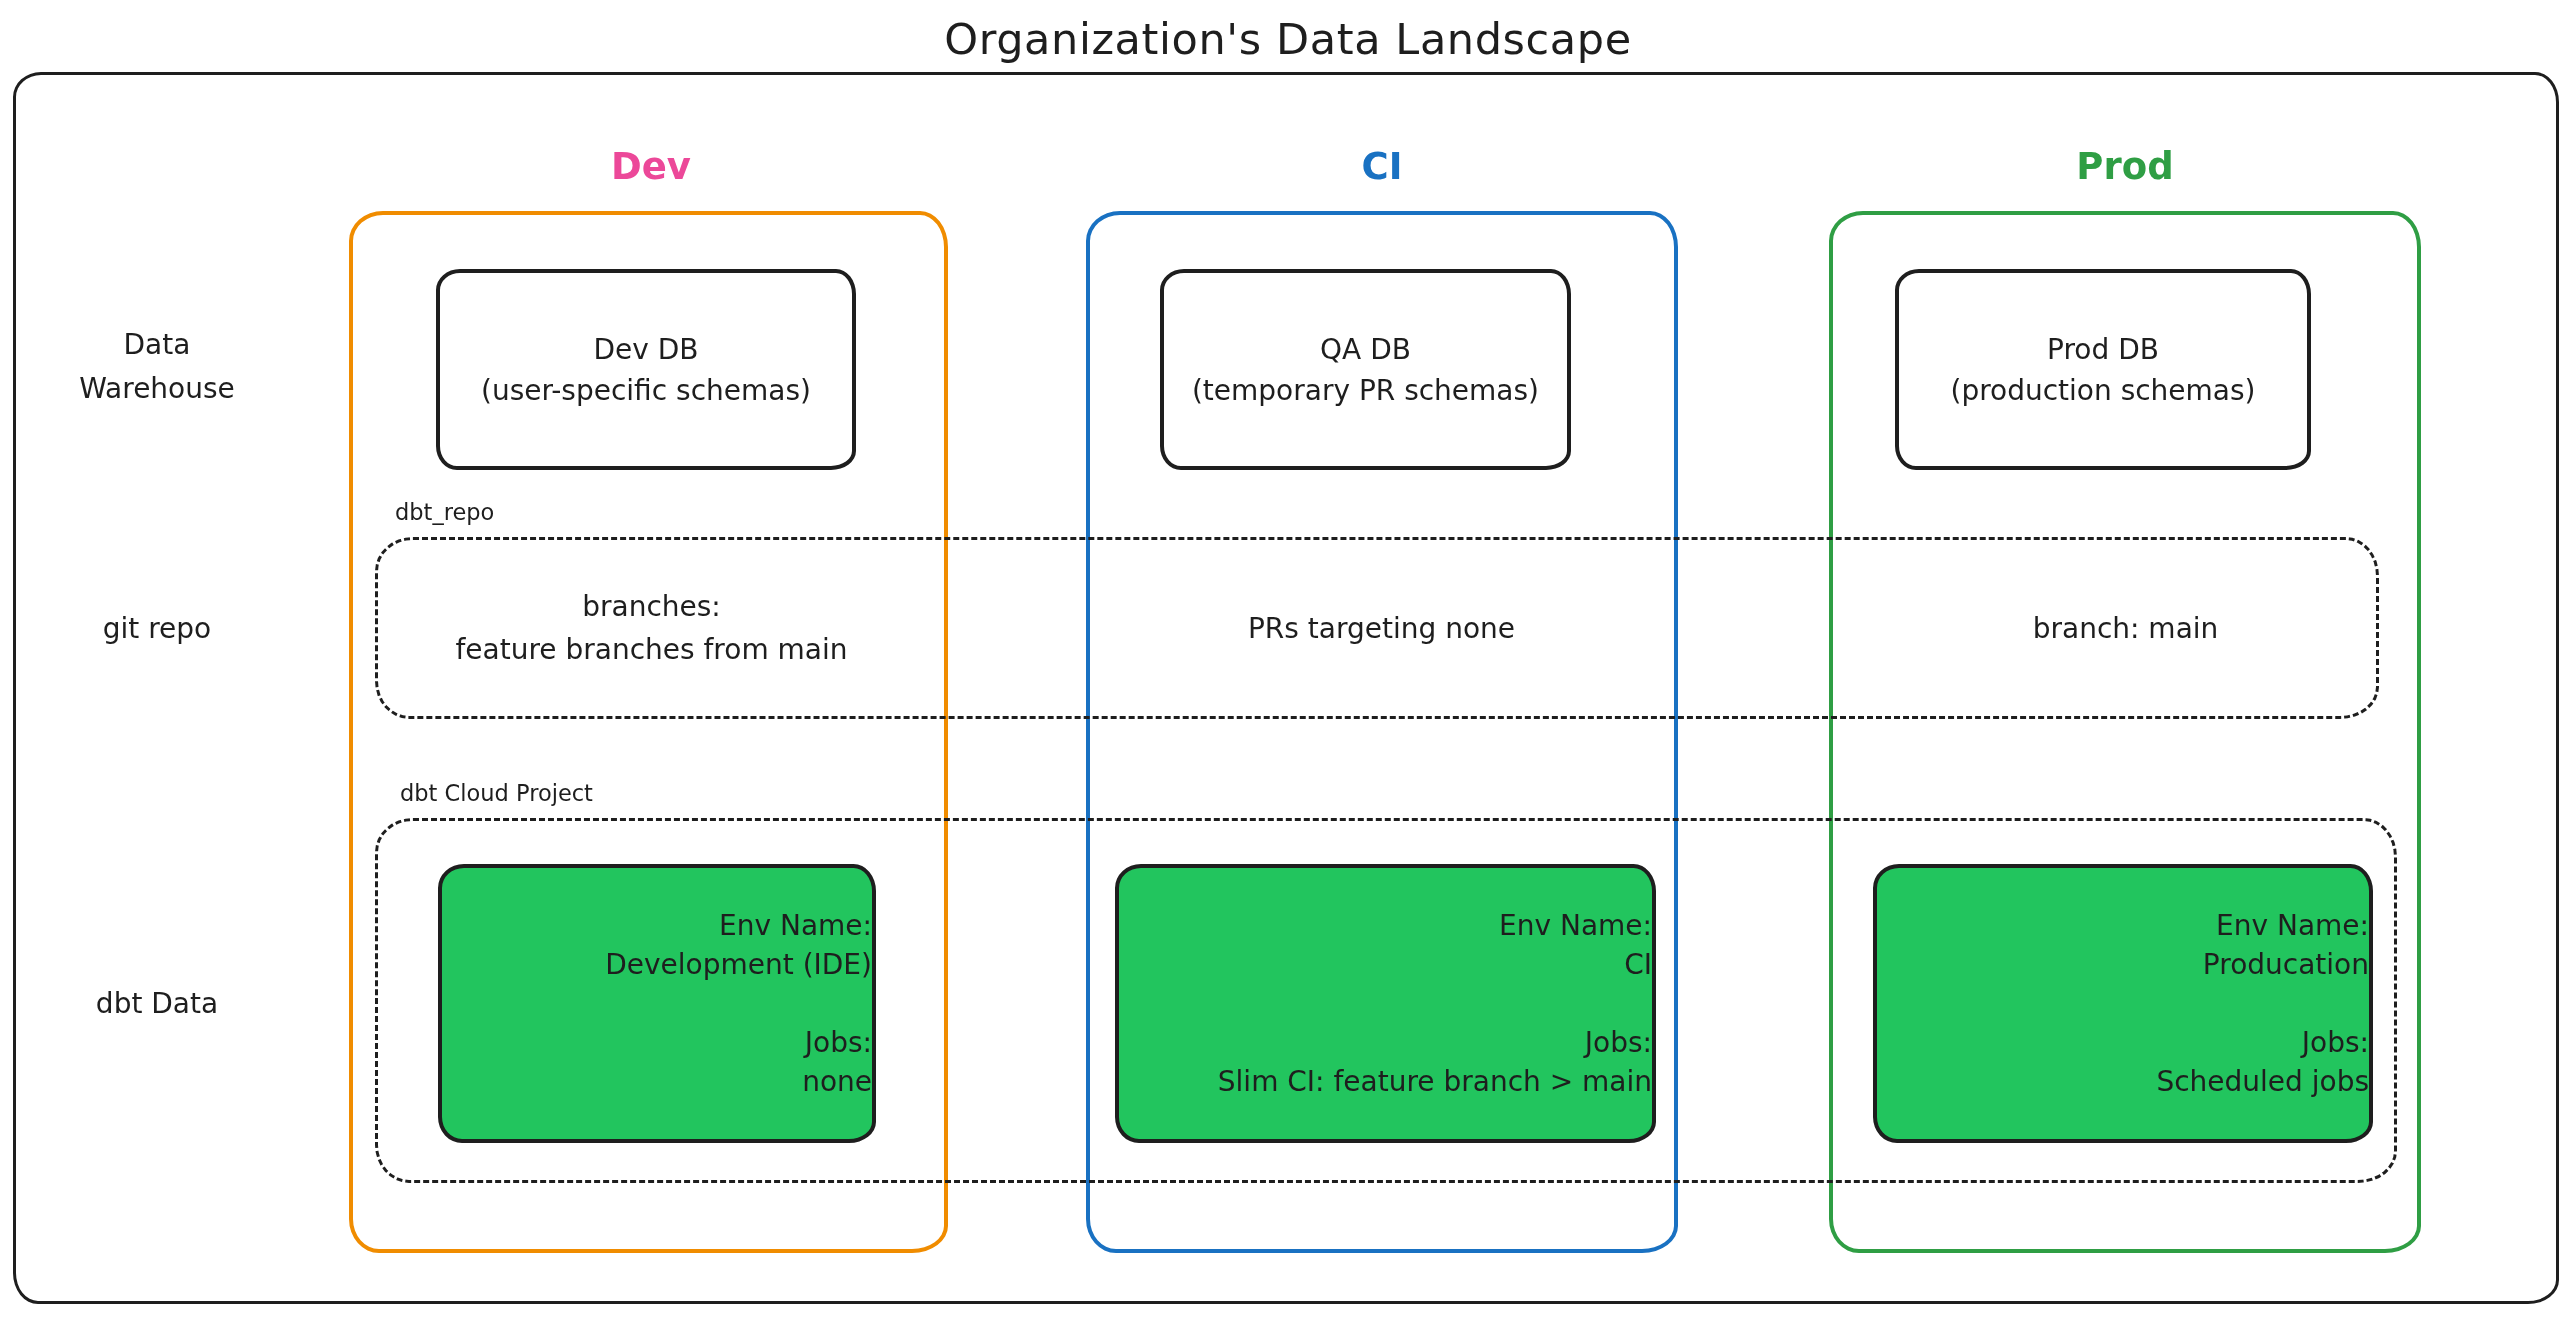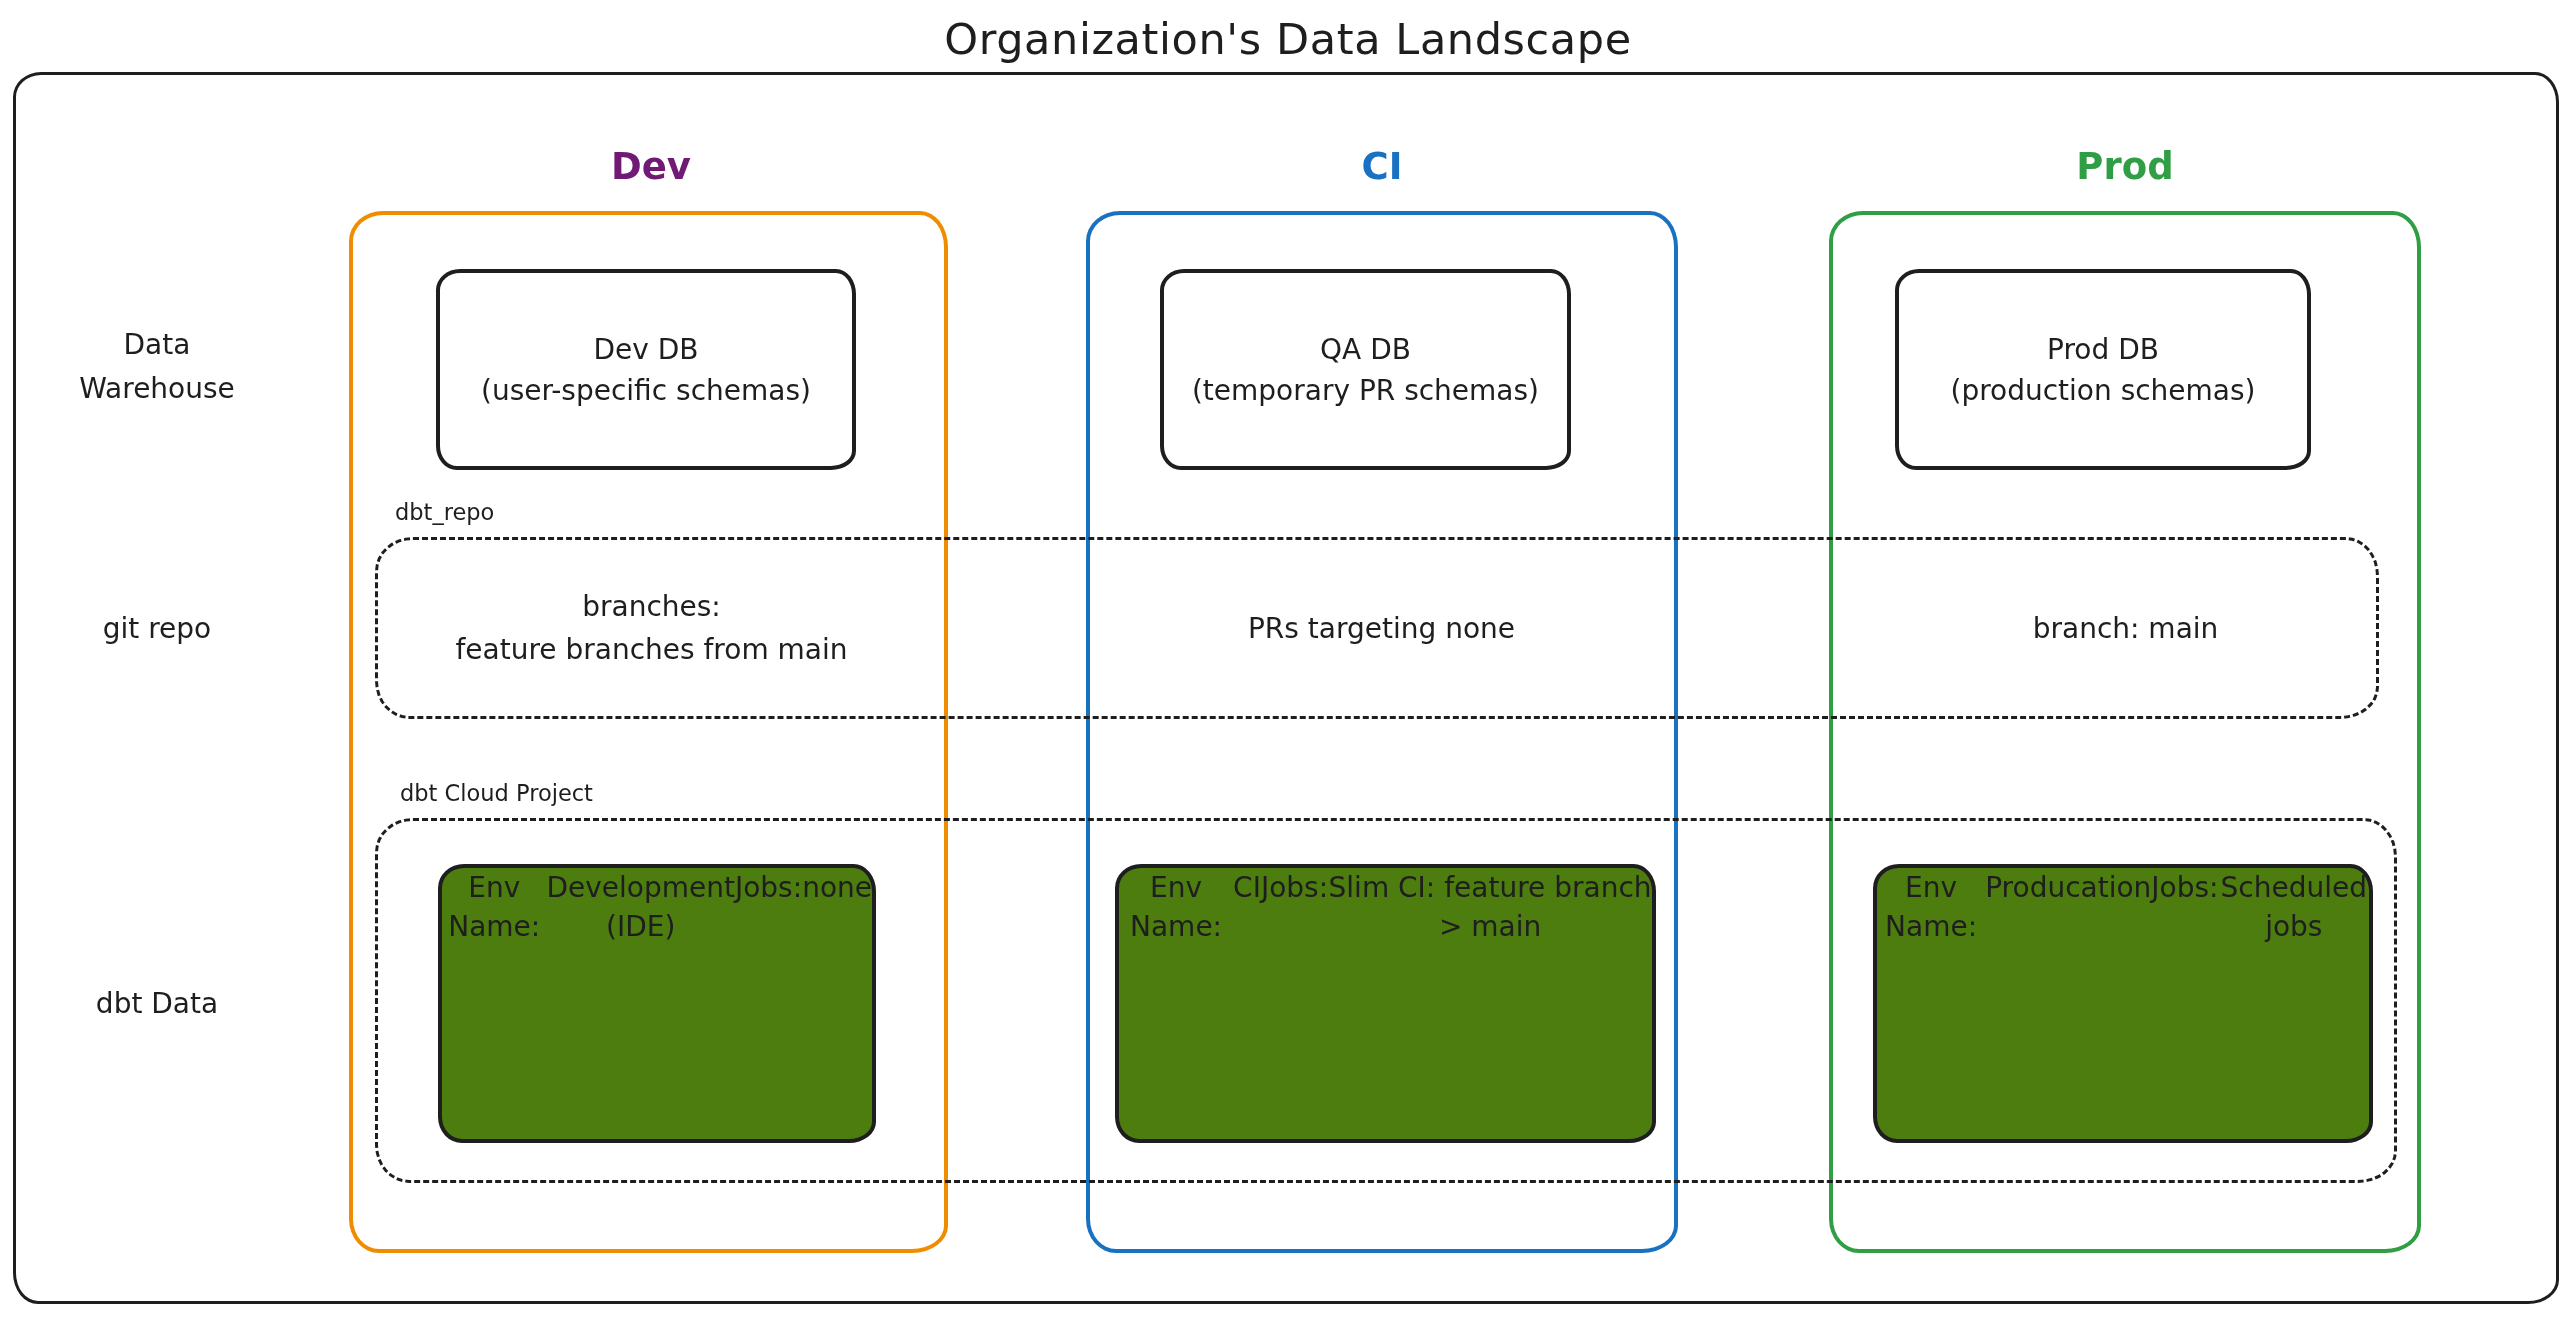--- a/index.html
+++ b/index.html
@@ -92,39 +92,39 @@
     font-size: 28px; line-height: 43px;
     text-align: center;
     white-space: pre-line;
   }
 
   .env-box {
     top: 864px; height: 279px;
     border: 4.7px solid #1e1e1e;
     border-radius: 26px 22.5px 27px 24px / 24px 27px 21px 26px;
     box-sizing: border-box;
-    background: #4d7c0f;
-    display: flex; flex-direction: row;
-    align-items: flex-start; justify-content: center;
+    background: #22c55e;
+    display: flex; flex-direction: column;
+    align-items: flex-end; justify-content: center;
     font-size: 28px; line-height: 39px;
     text-align: center;
   }
   .env-line { min-height: 39px; }
   .env-spacer { height: 39px; }
 </style>
 </head>
 <body>
 
 <div class="canvas">
 
   <div class="abs title">Organization's Data Landscape</div>
 
   <div class="abs outer-box"></div>
 
-  <div class="abs col-header" style="left:352px; width:598px; color:#701a75;">Dev</div>
+  <div class="abs col-header" style="left:352px; width:598px; color:#ec4899;">Dev</div>
   <div class="abs col-header" style="left:1086px; width:592px; color:#1971c2;">CI</div>
   <div class="abs col-header" style="left:1829px; width:592px; color:#2f9e44;">Prod</div>
 
   <div class="abs col-box" style="left:349px; width:599px; border-color:#f08c00;"></div>
   <div class="abs col-box" style="left:1086px; width:592px; border-color:#1971c2;"></div>
   <div class="abs col-box" style="left:1829px; width:592px; border-color:#2f9e44;"></div>
 
   <div class="abs row-label" style="top:323px;">Data
 Warehouse</div>
   <div class="abs row-label" style="top:607px;">git repo</div>

